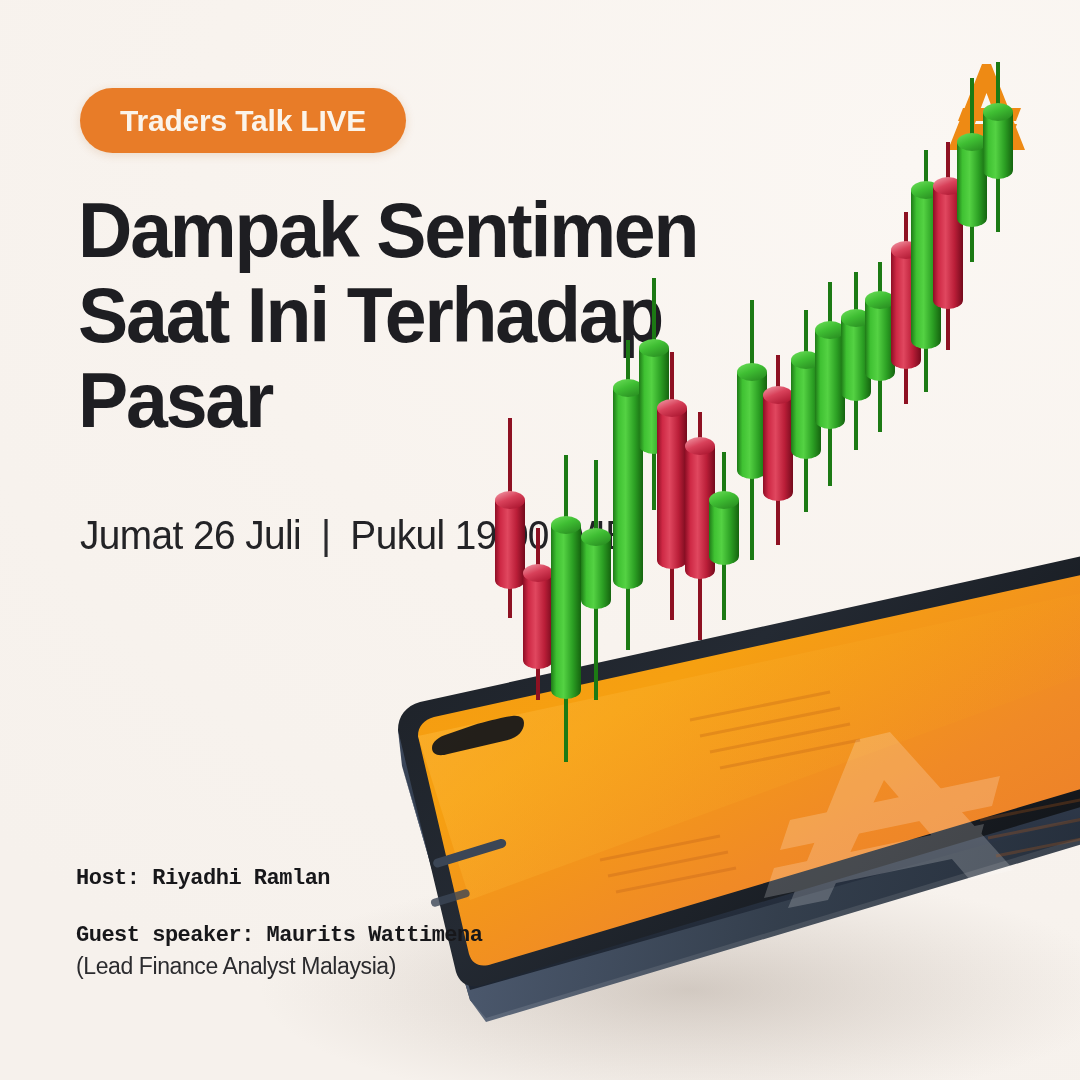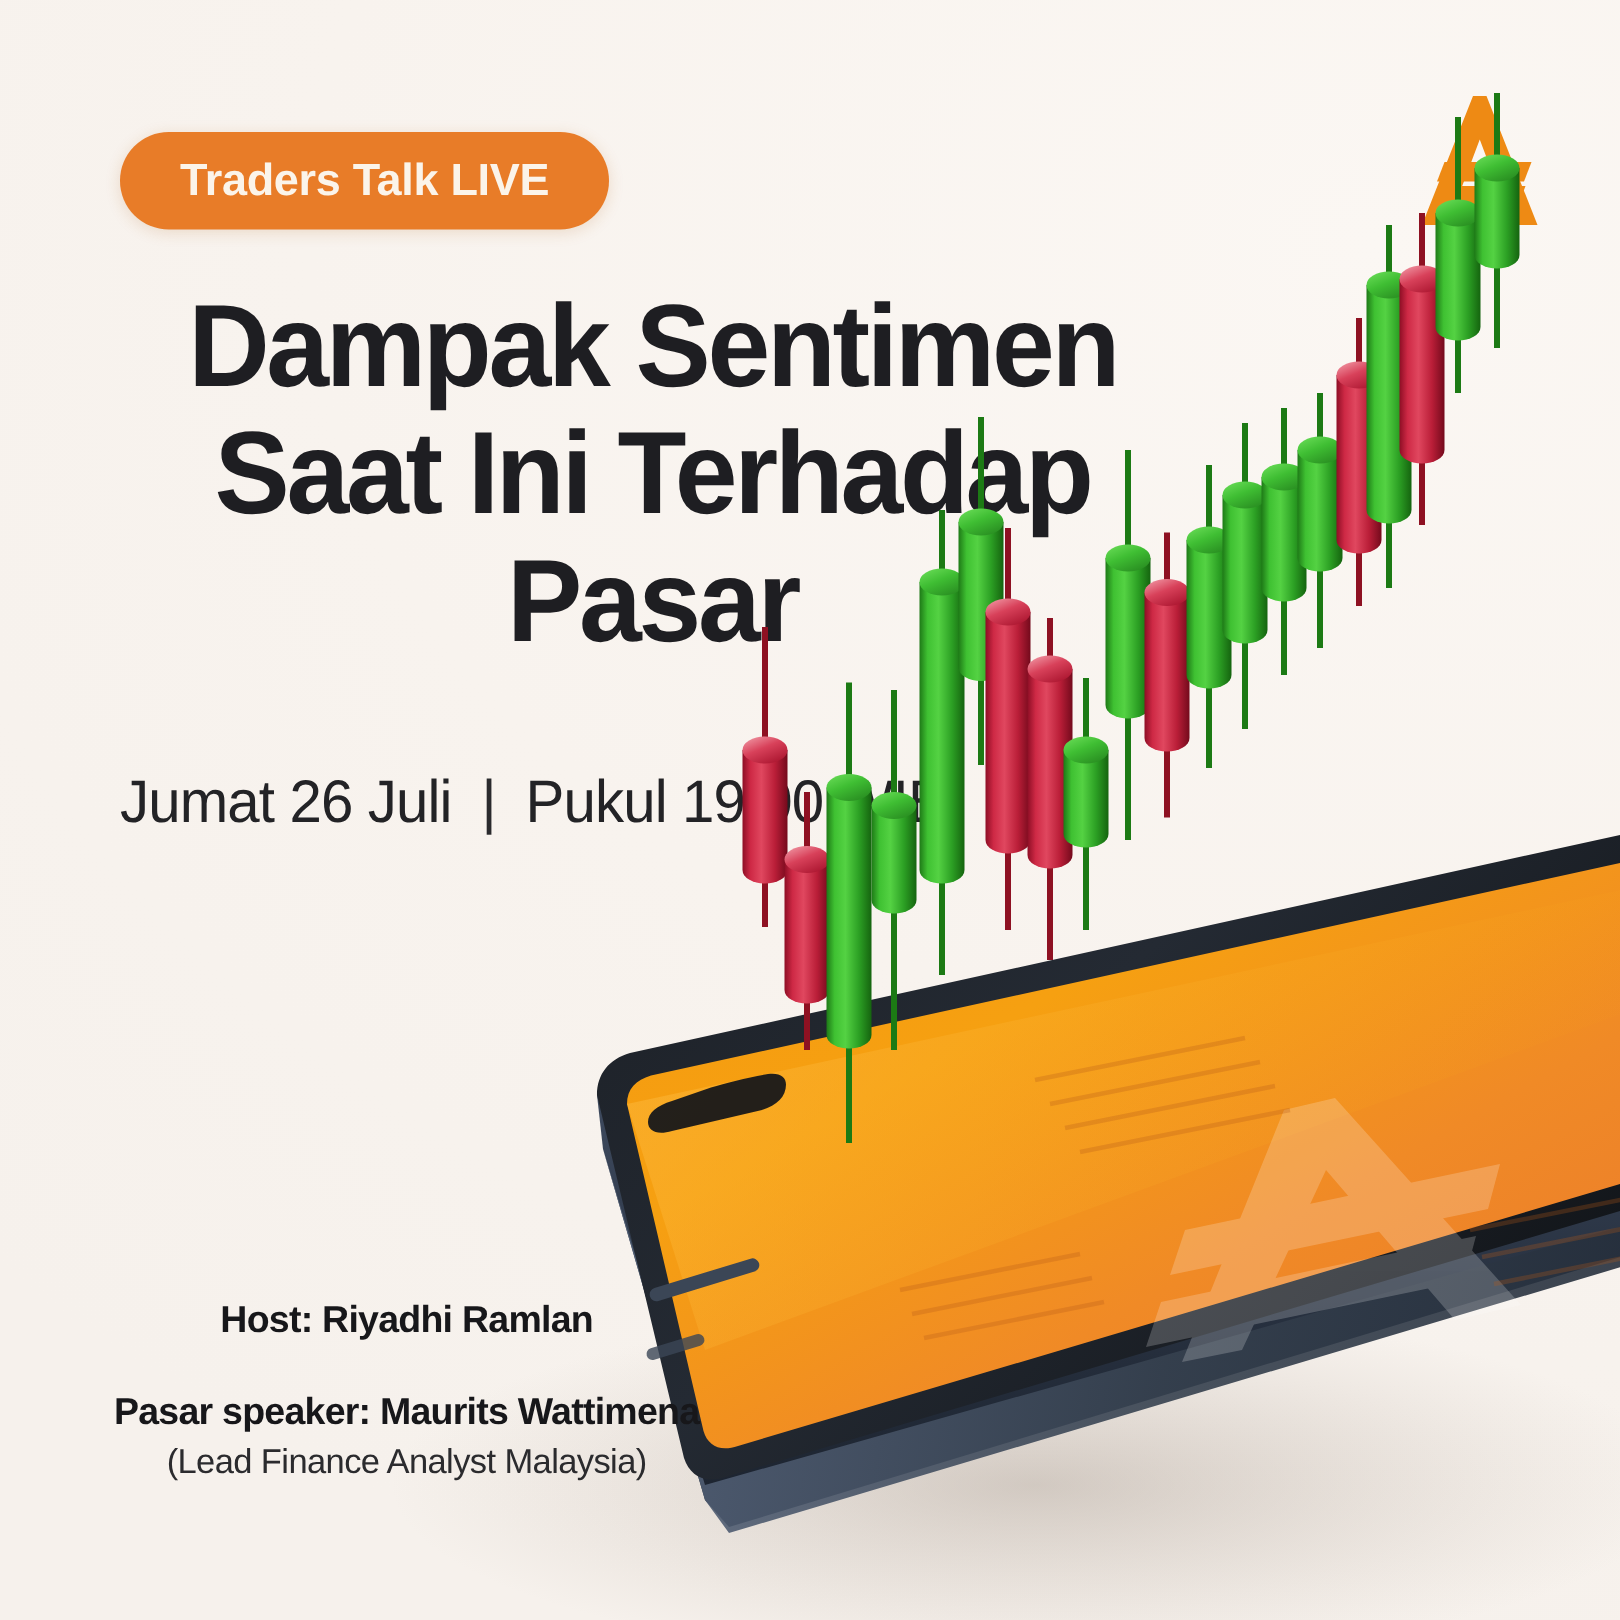--- a/index.html
+++ b/index.html
@@ -11,21 +11,20 @@
     position:relative;
   }
 
   
   .poster{
     position:absolute; inset:0;
     width:1080px; height:1080px;
     background:
       radial-gradient(120% 90% at 85% 15%, #FBF7F3 0%, #F8F3EE 55%, #F6F1EC 100%);
     overflow:hidden;
-    text-align:center;
   }
 
   
   .badge{
     position:absolute; left:80px; top:88px;
     height:65px; padding:0 40px;
     display:flex; align-items:center; justify-content:center;
     background:#E87C28;
     border-radius:999px;
     box-shadow:0 2px 10px rgba(180,100,30,.18);
@@ -74,22 +73,22 @@
     margin:0 10px;
     color:#2A2A2D;
     font-weight:300;
   }
 
   
   .credits{ position:absolute; left:76px; top:866px; z-index:40; }
   .cred-block{ margin-bottom:32px; }
   .cred-block:last-child{ margin-bottom:0; }
   .cred-name{
-    color:#17171A; font-size:25px; font-weight:700;
-    letter-spacing:-0.5px; white-space:nowrap; margin-bottom:5px;
+    color:#17171A; font-size:22px; font-weight:700;
+    letter-spacing:-0.5px; white-space:nowrap; margin-bottom:5px;font-family:Liberation Mono, monospace;
   }
   .cred-role{
     color:#2B2B2E; font-size:23px; font-weight:400;
     letter-spacing:-0.4px; white-space:nowrap;
   }
 
   
   .illus{
     position:absolute; left:0; top:300px;
     width:1080px; height:790px;
@@ -353,18 +352,18 @@
           </g>
         </g>
     </svg>
   </div>
 
   <div class="credits">
     <div class="cred-block">
       <div class="cred-name">Host: Riyadhi Ramlan</div>
     </div>
     <div class="cred-block">
-      <div class="cred-name">Pasar speaker: Maurits Wattimena</div>
+      <div class="cred-name">Guest speaker: Maurits Wattimena</div>
       <div class="cred-role">(Lead Finance Analyst Malaysia)</div>
     </div>
   </div>
 
 </div>
 
 </body></html>

